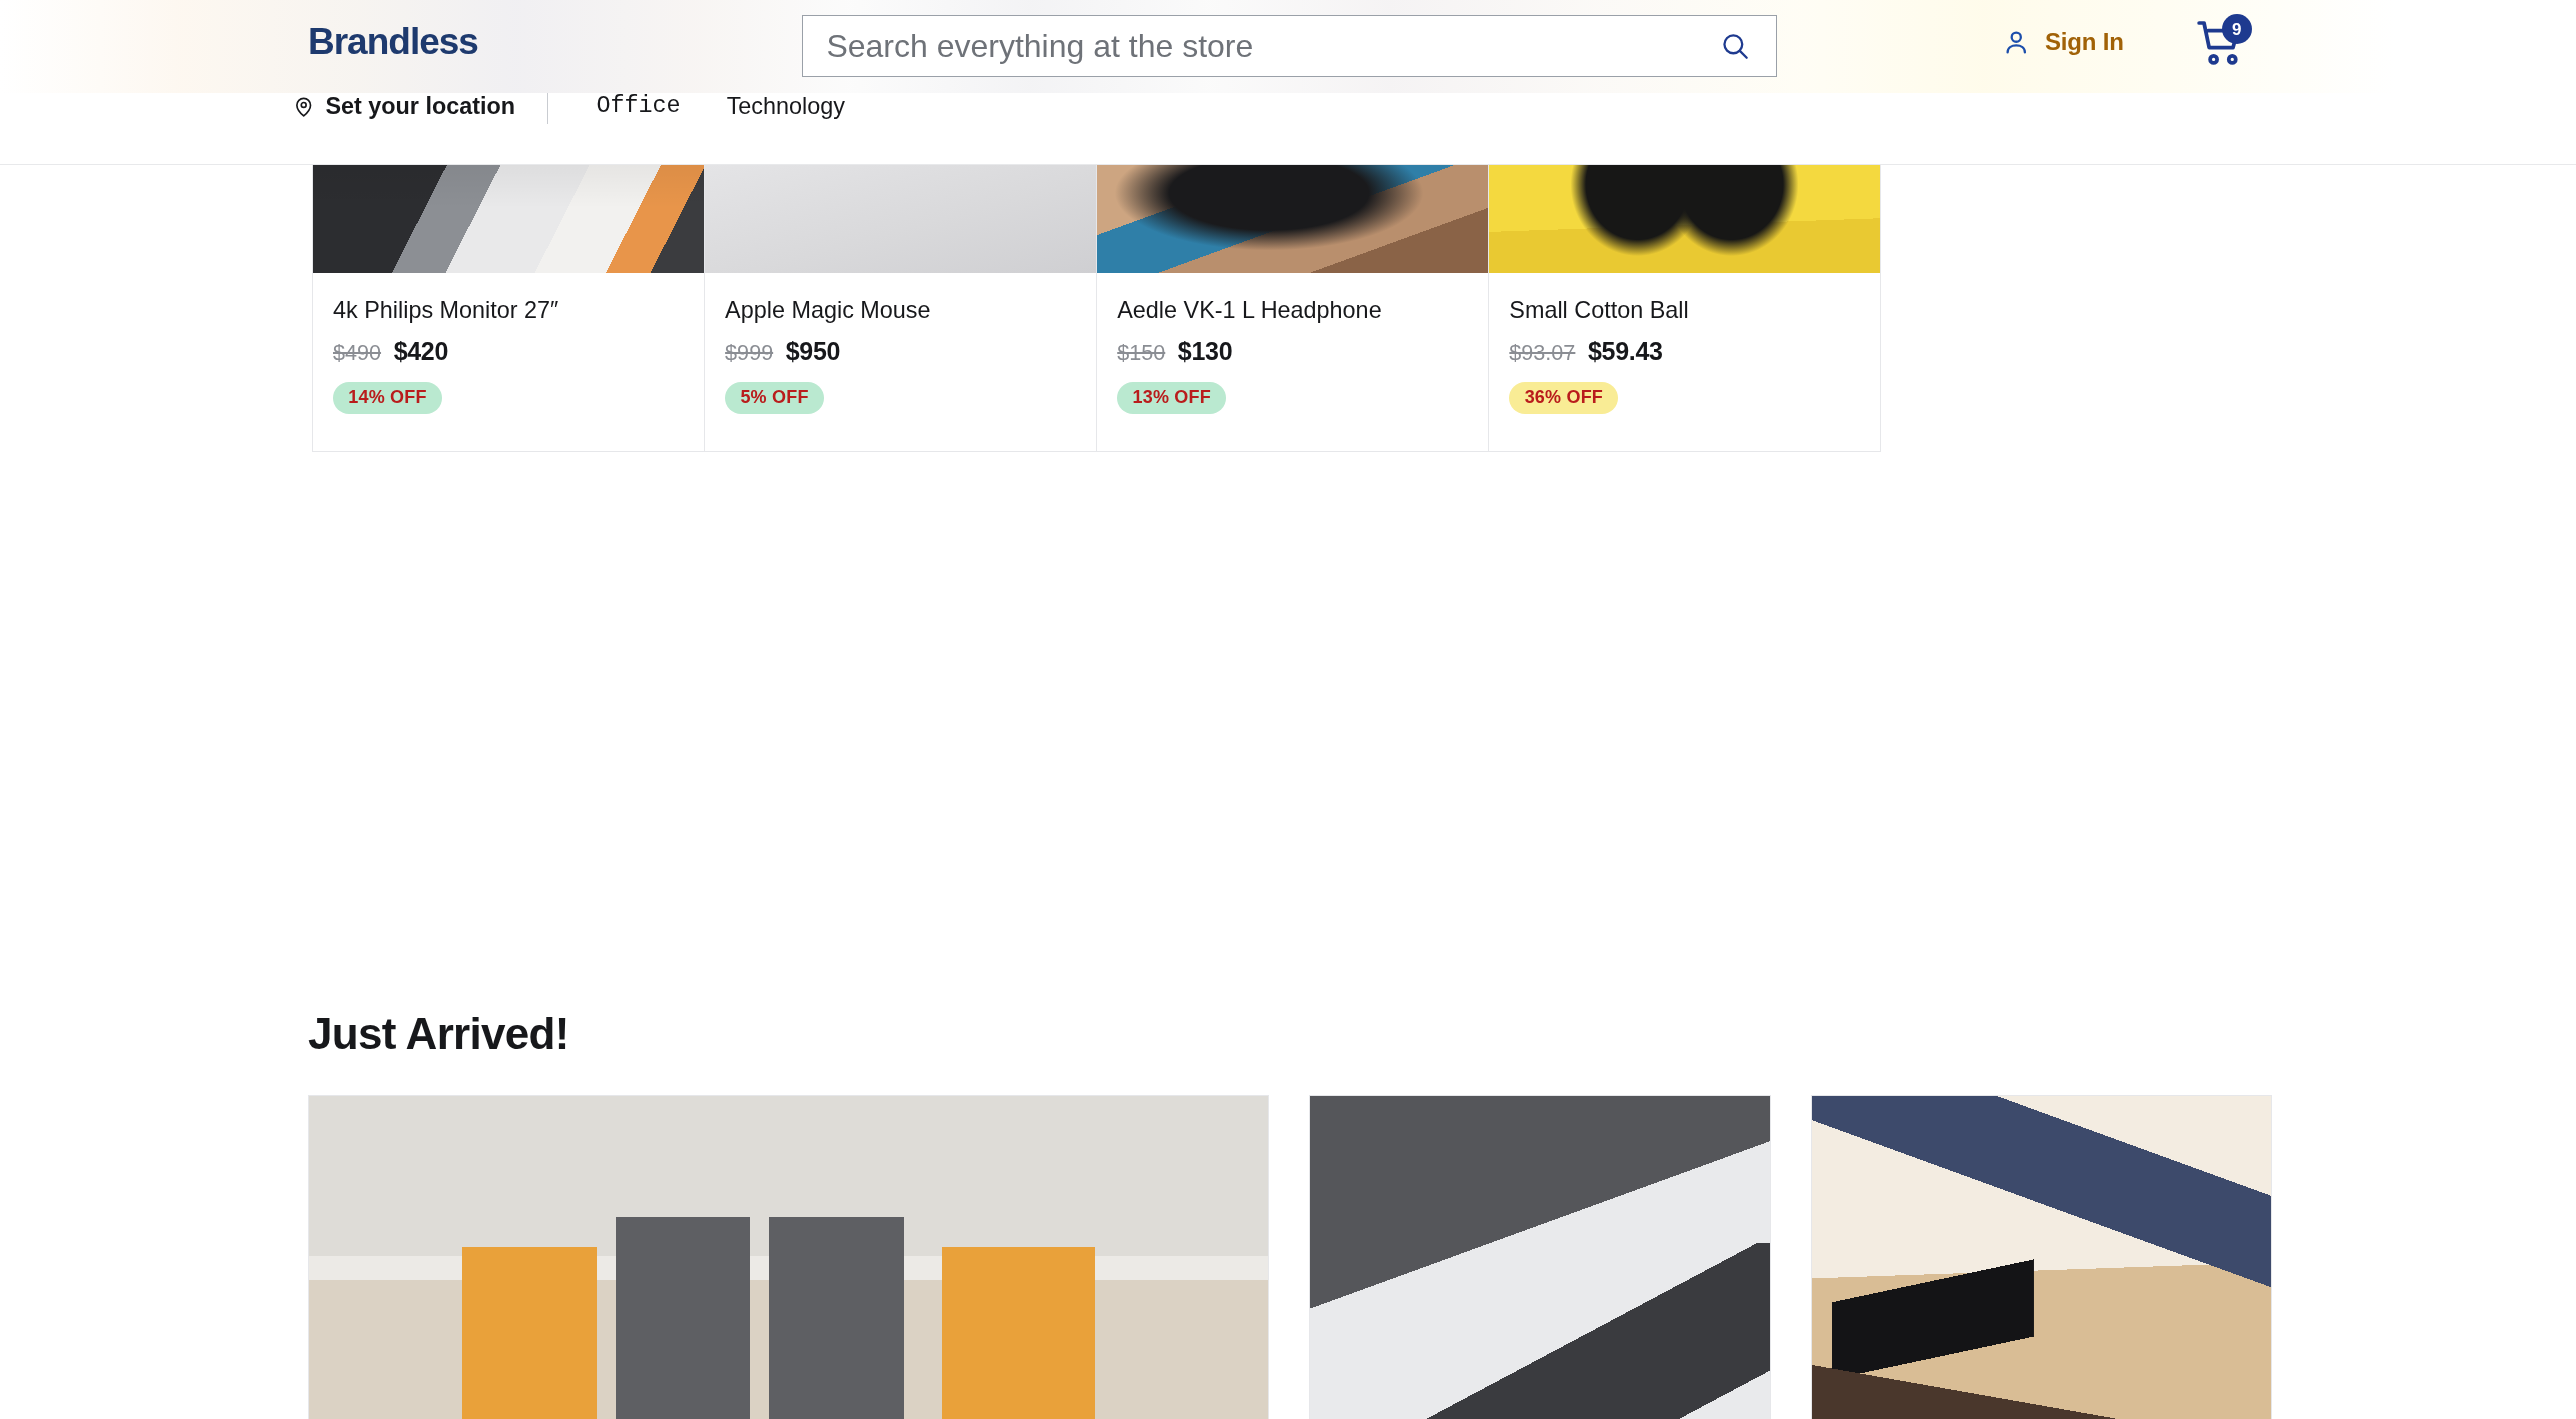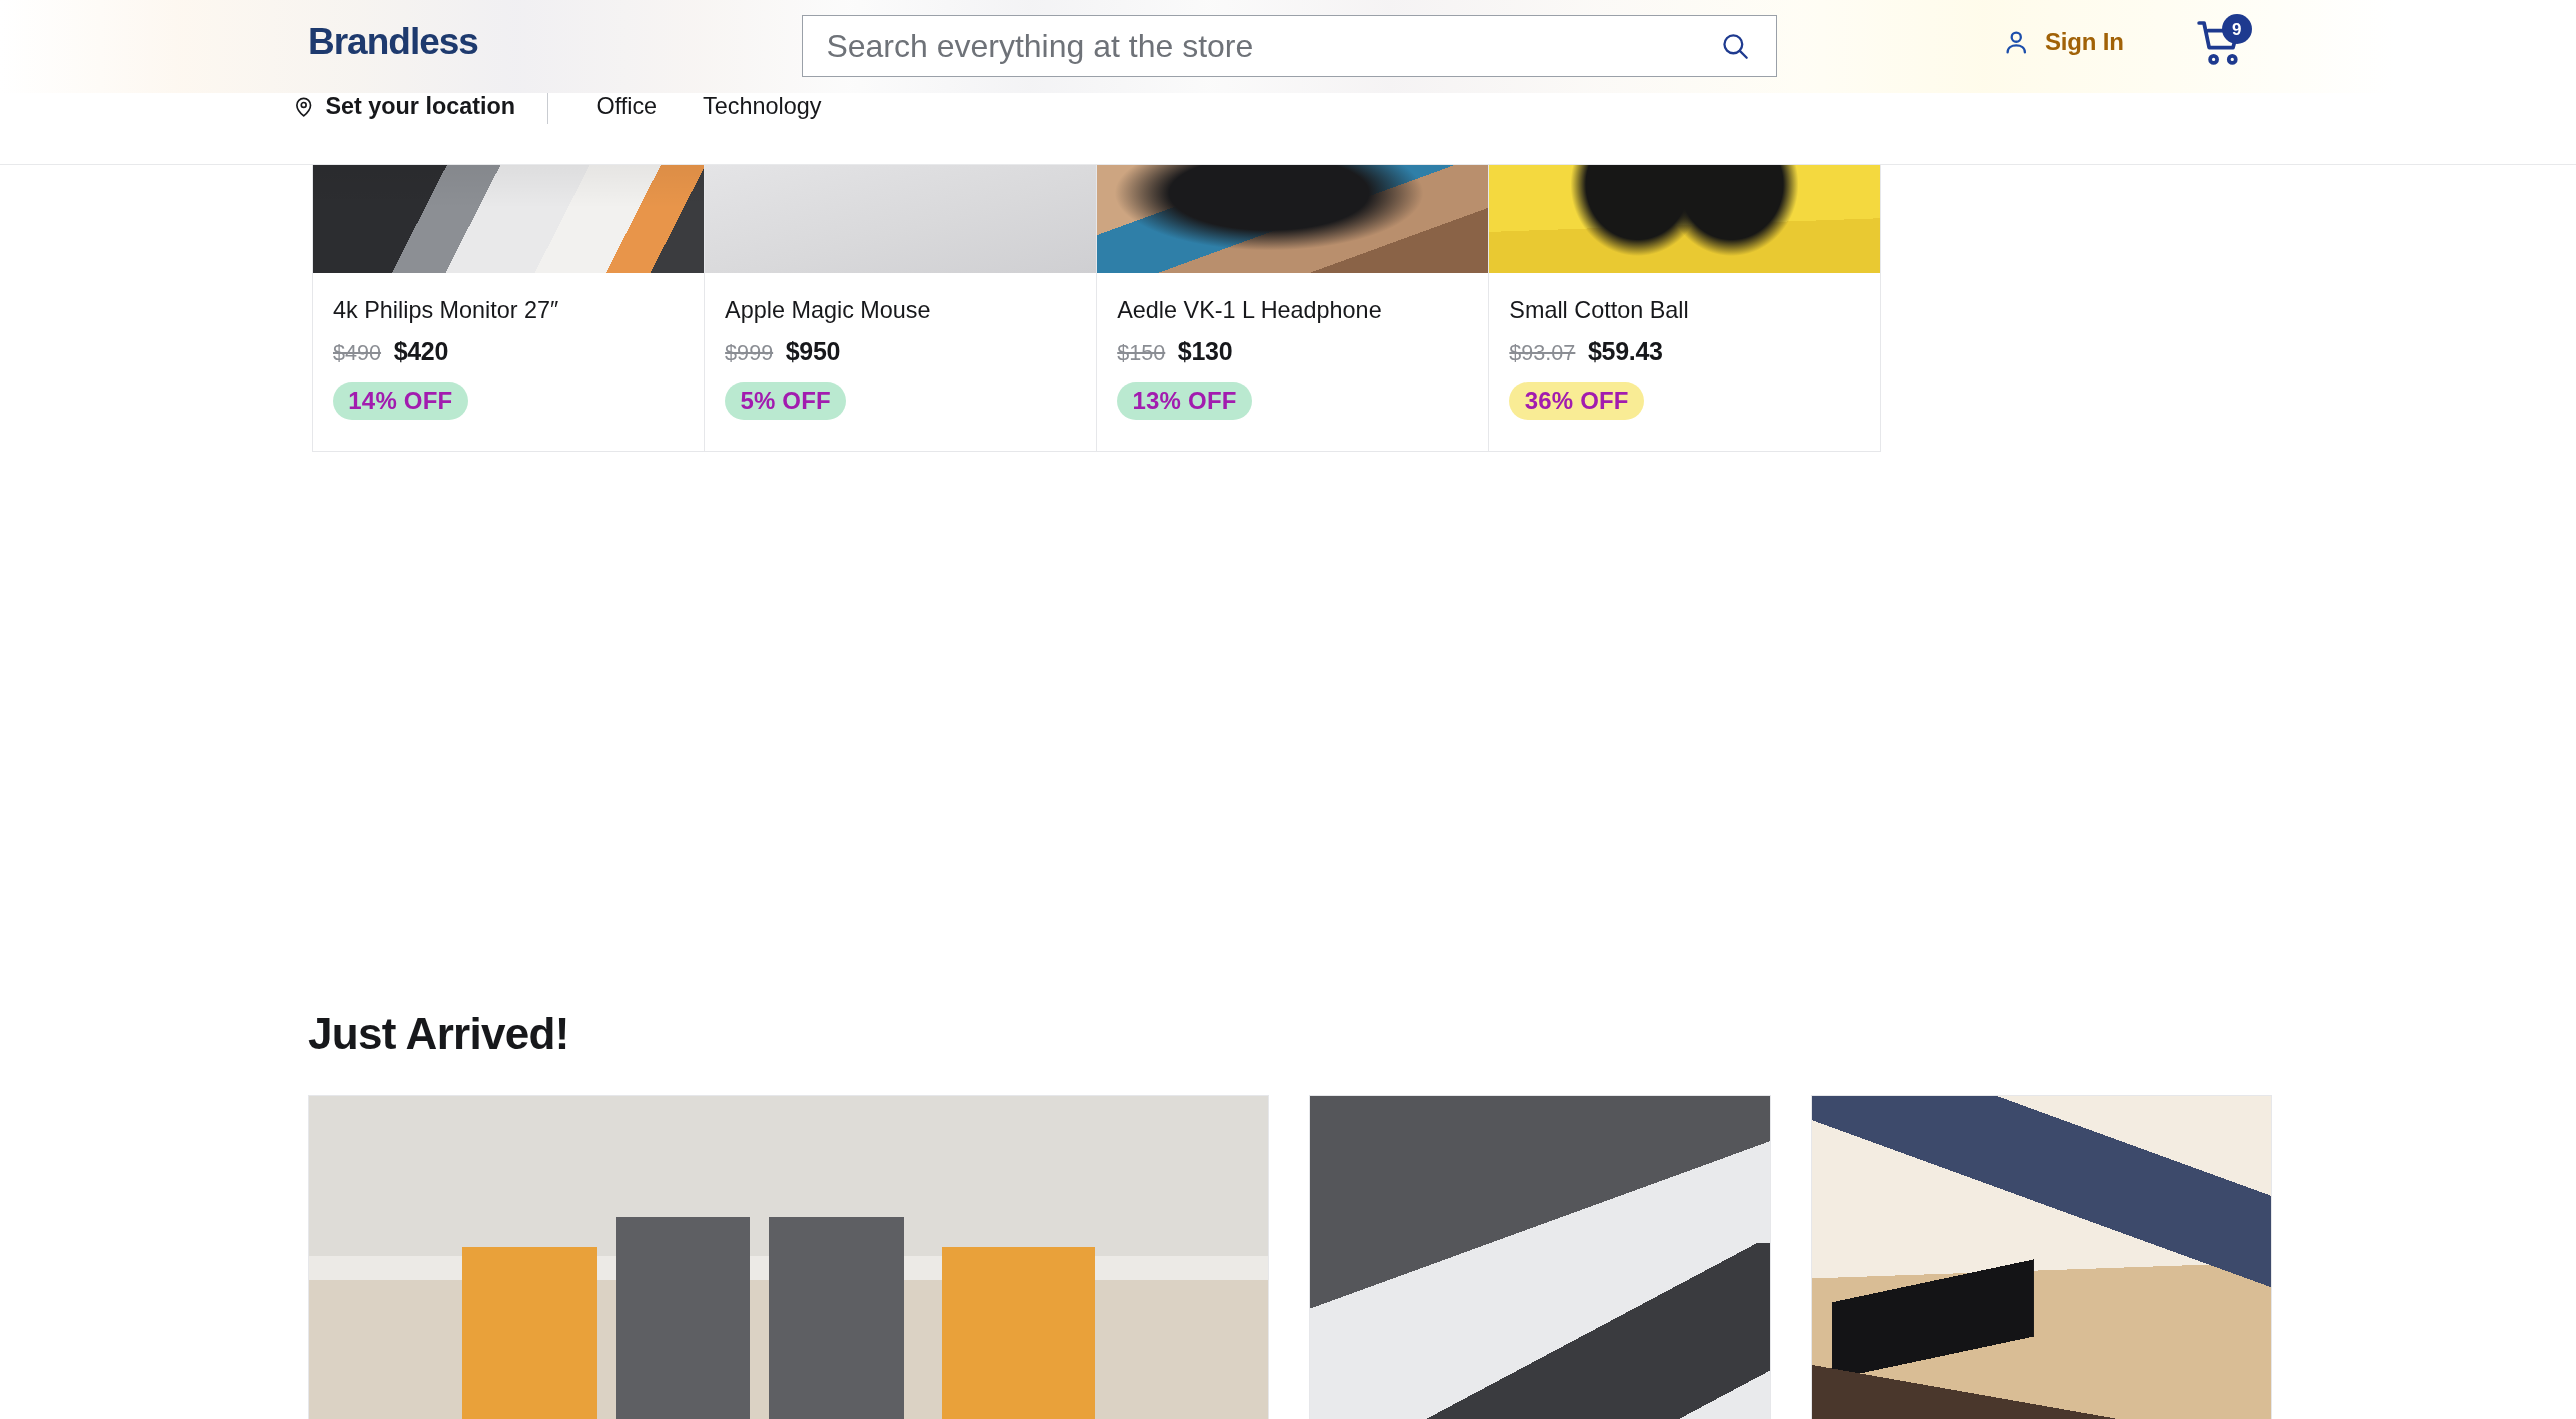--- a/index.html
+++ b/index.html
@@ -180,21 +180,21 @@
   }
   .nav-link {
     font-size: 23.4px;
     color: #17181b;
     white-space: nowrap;
     cursor: pointer;
     text-decoration: none;
     padding: 0 0 0 0;
     margin-left: 38px;
   }
-  .nav-link:first-of-type { margin-left: 41px; }
+  .nav-link:first-of-type { margin-left: 41px; font-family: Liberation Mono, monospace; }
 
   
   .strip-section {
     position: relative;
     width: 2576px;
     height: 287px;
     background: #ffffff;
   }
   .strip {
     position: absolute;
@@ -247,23 +247,23 @@
     font-size: 25px;
     font-weight: bold;
     color: #17181b;
     letter-spacing: -0.3px;
   }
   .badge {
     display: inline-block;
     margin-top: 16px;
     padding: 6.3px 15.3px;
     border-radius: 897px;
-    font-size: 24px;
-    font-weight: bold;
-    color: #a21caf;
+    font-size: 18px;
+    font-weight: bold;
+    color: #b91c1c;
     letter-spacing: 0.2px;
     line-height: 1.1;
   }
   .badge.green  { background: #bae9d0; }
   .badge.yellow { background: #f9ec95; }
 
   
   .arrived-section {
     position: relative;
     width: 2576px;

